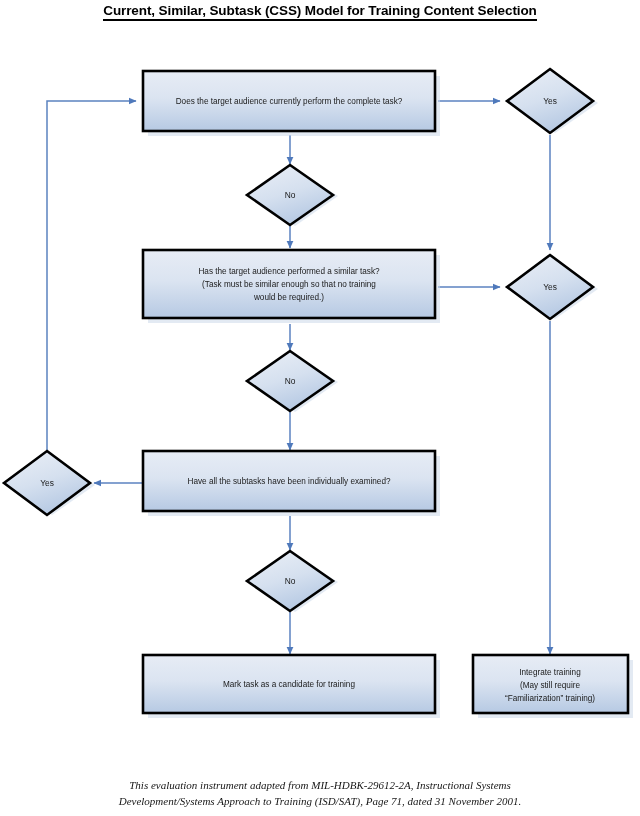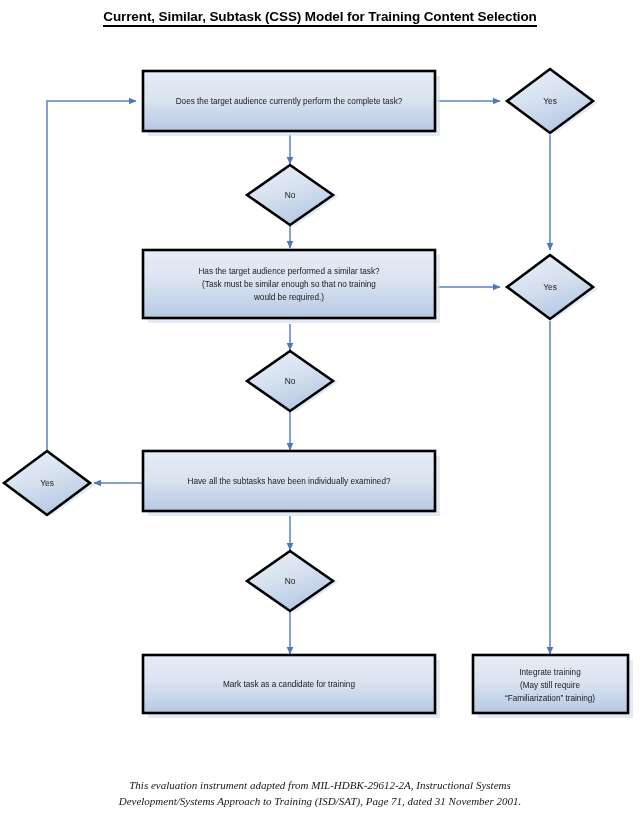--- a/index.html
+++ b/index.html
@@ -17,21 +17,21 @@
   #page-title {
     position: absolute;
     top: 0;
     left: 0;
     width: 640px;
     text-align: center;
     font-family: "Liberation Sans", sans-serif;
     font-weight: bold;
     font-size: 13.5px;
     color: #000000;
-    padding-top: 9px;
+    padding-top: 3px;
     letter-spacing: -0.1px;
   }
   #page-title span {
     border-bottom: 2px solid #000;
     padding-bottom: 1px;
   }
   #flow-canvas {
     position: absolute;
     top: 0;
     left: 0;

